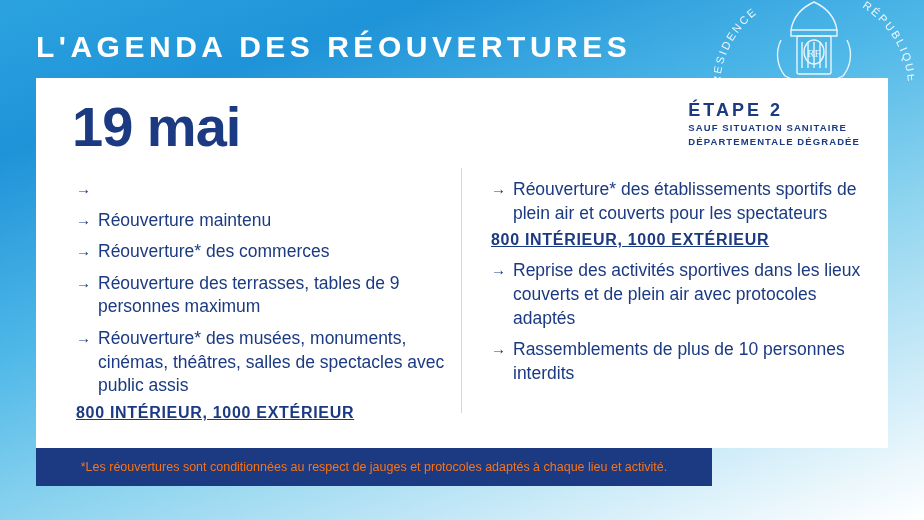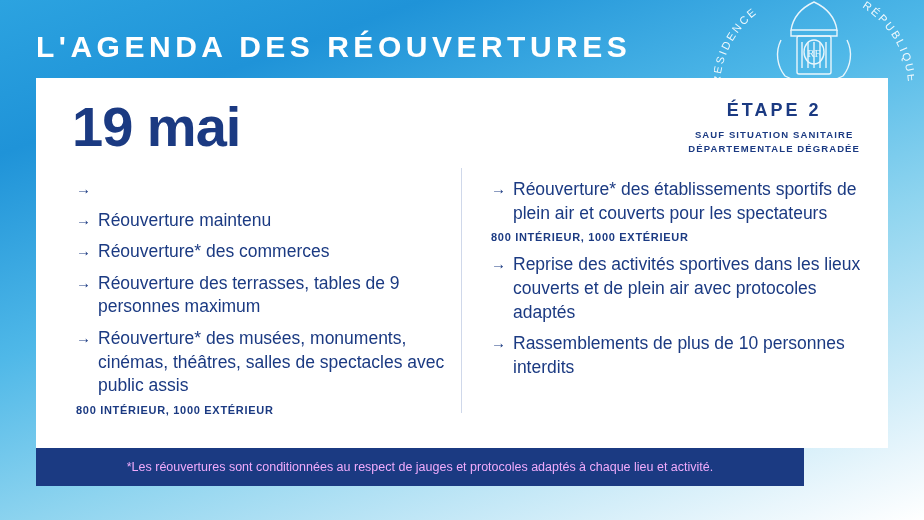--- a/index.html
+++ b/index.html
@@ -54,30 +54,29 @@
     left: 36px; top: 16px;
     font-size: 56px;
     font-weight: bold;
     color: #1b3a82;
     letter-spacing: -1px;
   }
 
   .stage {
     position: absolute;
     right: 28px; top: 22px;
-    text-align: center;
+    text-align: left;
   }
   .stage-title {
     color: #1b3a82;
     font-size: 18px;
     font-weight: bold;
     letter-spacing: 3px;
   }
   .stage-sub {
-    margin-top: 7px;
     color: #1b3a82;
     font-size: 9.5px;
     font-weight: bold;
     letter-spacing: 1.1px;
     line-height: 1.45;
   }
 
   .divider {
     position: absolute;
     left: 425px; top: 90px;
@@ -102,33 +101,34 @@
   }
   .arrow {
     flex: 0 0 auto;
     margin-right: 7px;
     font-size: 15px;
     line-height: 1.5;
     color: #1b3a82;
   }
   .item-text { display: block; }
   .note {
-    font-size: 11px;
+    font-size: 16px;
     font-weight: bold;
     letter-spacing: .7px;
     color: #1b3a82;
     margin: -2px 0 10px 0;
+    text-decoration: underline;
   }
 
   .footer {
     position: absolute;
     left: 36px; top: 448px;
-    width: 768px; height: 38px;
+    width: 676px; height: 38px;
     background: #1b3a82;
-    color: #f0abfc;
+    color: #f97316;
     display: flex;
     align-items: center;
     justify-content: center;
     font-size: 12.5px;
   }
 </style>
 </head>
 <body>
 
 <div class="poster">

